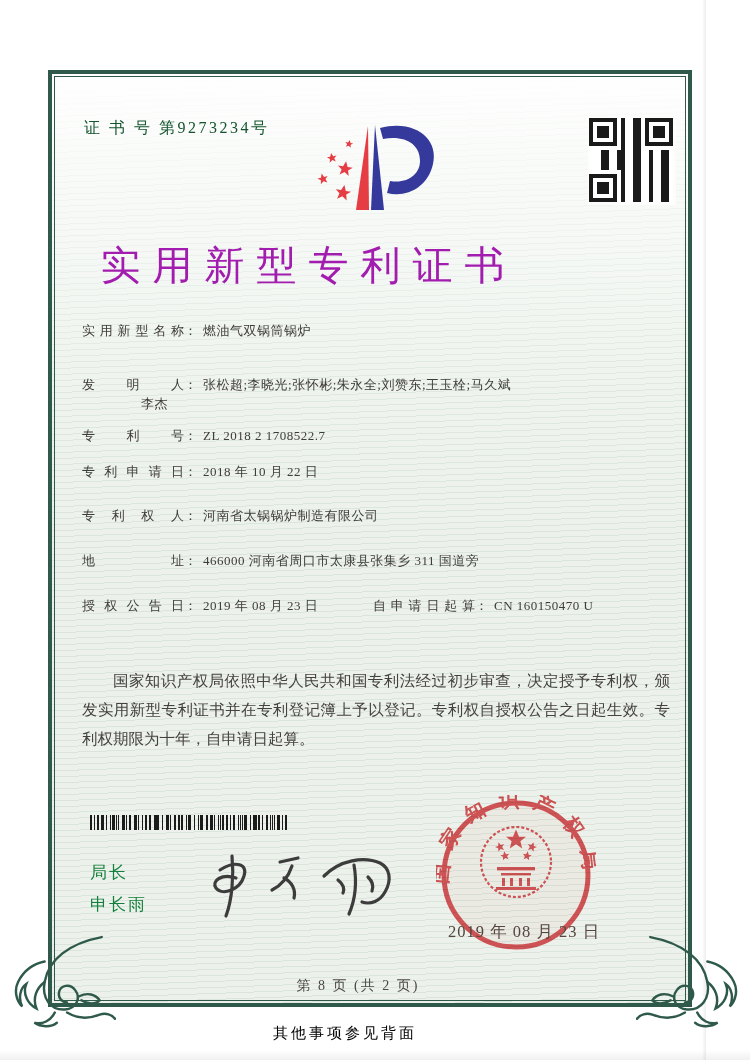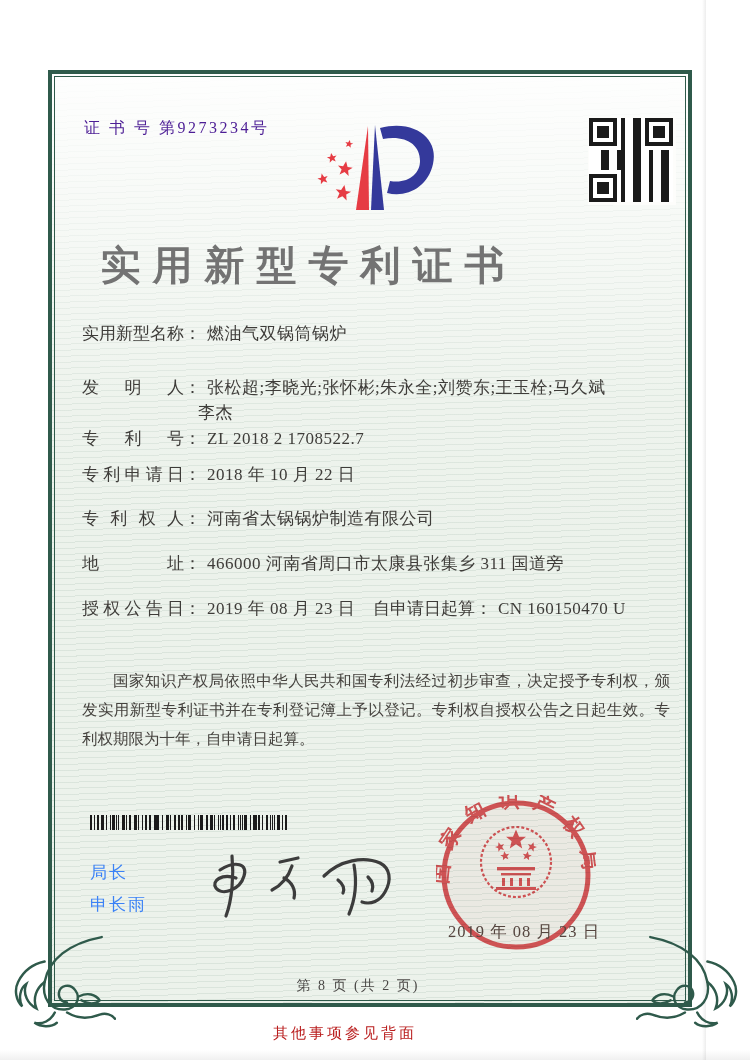--- a/index.html
+++ b/index.html
@@ -23,55 +23,55 @@
       repeating-linear-gradient(178deg,rgba(63,110,88,0.10) 0 1px,rgba(63,110,88,0) 1px 6px),
       #ecf2eb;
   }
   .frame-inner{
     position:absolute;left:2px;top:2px;right:2px;bottom:2px;
     border:1px solid #2f5a4b;pointer-events:none;
   }
   .flourish{width:102px;height:102px;z-index:3;}
   .flourish svg{width:100%;height:100%;}
   
-  .cert-no{left:84px;top:118px;font-size:16px;letter-spacing:2.5px;color:#4c1d95;}
+  .cert-no{left:84px;top:118px;font-size:16px;letter-spacing:2.5px;color:#14532d;}
   .logo{left:312px;top:114px;width:150px;height:118px;}
   .qr{left:588px;top:117px;width:86px;height:86px;background:#fdfdfb;padding:1px;}
   .title{
     left:48px;top:238px;width:521px;text-align:center;
-    font-size:40px;font-weight:700;letter-spacing:12px;color:#737373;
+    font-size:40px;font-weight:400;letter-spacing:12px;color:#a21caf;
   }
   
-  .row{left:82px;right:66px;font-size:17px;line-height:1.45;white-space:nowrap;}
+  .row{left:82px;right:66px;font-size:13px;line-height:1.45;white-space:nowrap;}
   .flabel{display:inline-block;width:102px;text-align:justify;text-align-last:justify;vertical-align:top;}
   .colon{display:inline-block;margin-right:6px;}
   .fvalue{letter-spacing:0.5px;}
-  .val2line{margin-left:116px;}
+  .val2line{margin-left:59px;}
   .grant-no-group{position:absolute;left:291px;top:0;}
   
   .bodytext{left:82px;width:588px;font-size:15.5px;line-height:1.88;color:#45423e;}
   .bodytext p{margin:0 0 2px 0;text-indent:2em;text-align:justify;}
   
   .barcode{left:90px;top:815px;width:197px;height:15px;
     background-image:
       repeating-linear-gradient(90deg,#1b1b1b 0 1.5px,rgba(0,0,0,0) 1.5px 4px),
       repeating-linear-gradient(90deg,#1b1b1b 0 1px,rgba(0,0,0,0) 1px 6.5px),
       repeating-linear-gradient(90deg,#1b1b1b 0 2px,rgba(0,0,0,0) 2px 11px);}
   
-  .signer{left:90px;top:857px;font-size:17px;letter-spacing:2px;color:#3b82f6;line-height:1.9;}
+  .signer{left:90px;top:857px;font-size:17px;letter-spacing:2px;color:#15803d;line-height:1.9;}
   .signature{left:192px;top:842px;width:210px;height:85px;z-index:6;}
   
   .seal{left:436px;top:795px;width:160px;height:160px;z-index:5;mix-blend-mode:multiply;opacity:0.93;}
   .seal-date{left:448px;top:921px;width:170px;font-size:16.5px;letter-spacing:1px;
     color:#55453f;z-index:7;white-space:nowrap;}
   
   .page-info{left:48px;top:977px;width:620px;text-align:center;font-size:14px;
     letter-spacing:2px;color:#4a4846;z-index:4;}
   .back-note{left:0;top:1024px;width:690px;text-align:center;font-size:15px;
-    letter-spacing:3px;color:#b91c1c;}
+    letter-spacing:3px;color:#000000;}
 </style>
 </head>
 <body>
 
 <div class="abs scan-line"></div>
 <div class="abs scan-bottom"></div>
 
 <div class="abs frame">
   <div class="frame-inner"></div>
 </div>

